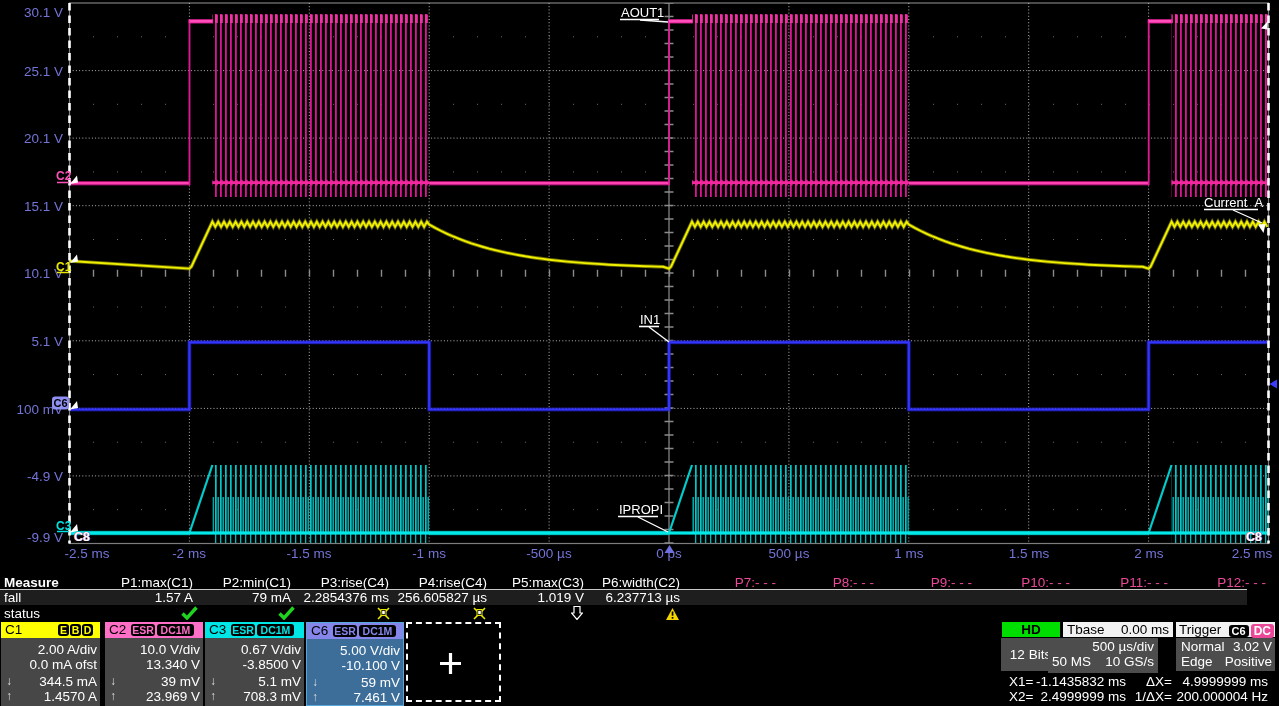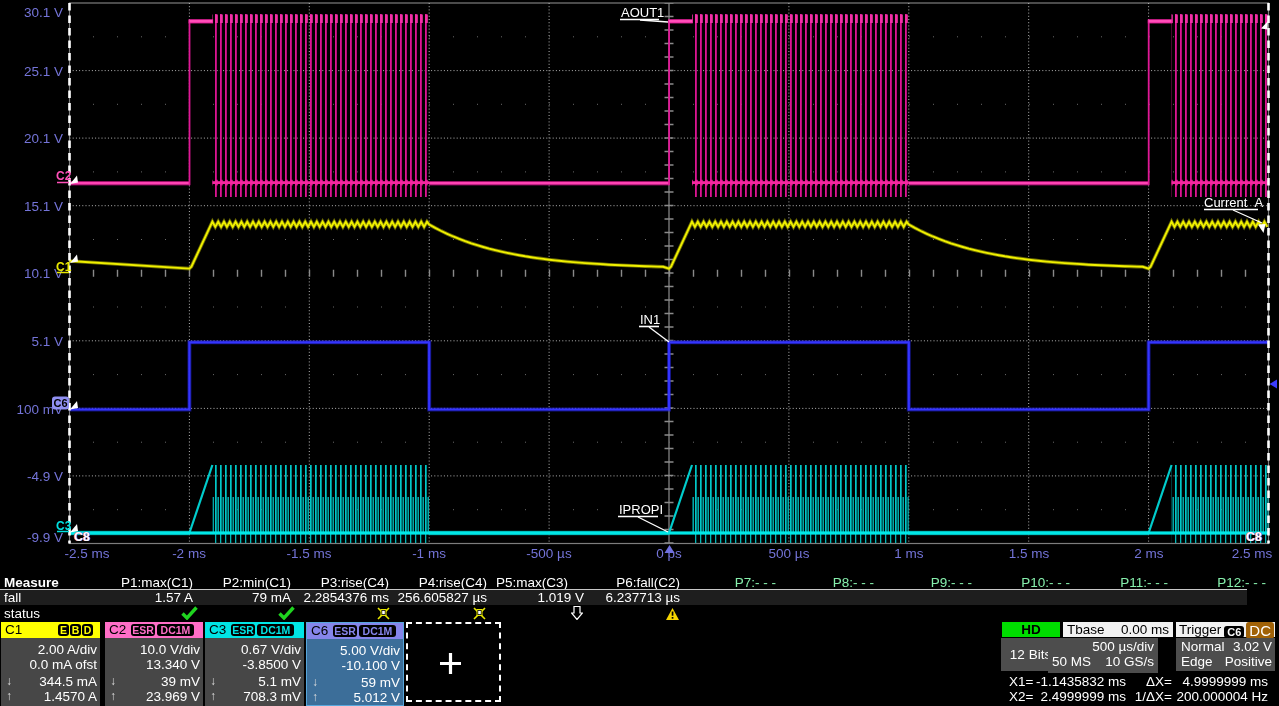--- a/index.html
+++ b/index.html
@@ -1,18 +1,18 @@
 <!DOCTYPE html>
 <html><head><meta charset="utf-8"><style>
 *{margin:0;padding:0;box-sizing:border-box}
 body{width:1279px;height:706px;background:#000;font-family:"Liberation Sans",sans-serif;overflow:hidden;position:relative}
 .a{position:absolute;white-space:nowrap}
 .r{text-align:right}
 .meas{font-size:13.5px;color:#fff}
-.dim{color:#86efac}
+.dim{color:#ec4899}
 .chbox{position:absolute;top:622px;height:84px;background:#474747}
 .chhdr{height:16px;font-size:13.5px;color:#000;padding-left:4px;line-height:16px;position:relative}
 .tag{display:inline-block;background:#000;border-radius:3px;font-weight:bold;font-size:10.5px;text-align:center;line-height:12.5px;height:12px;position:absolute;top:2px}
 .bodl{position:absolute;right:3px;font-size:13.5px;color:#fff}
 .arr{position:absolute;left:5px;font-size:12px;color:#ddd}
 .rp{position:absolute;background:#4d4d4d;color:#fff;font-size:13.5px}
 .wb{position:absolute;background:#f2f2f2;color:#000;font-size:13.5px;line-height:15px}
 </style></head><body>
 <svg width="1279" height="568" viewBox="0 0 1279 568" style="position:absolute;left:0;top:0">
     <defs>
@@ -177,22 +177,22 @@
       <text x="619" y="514" fill="#fff" font-size="13">IPROPI</text>
       <line x1="618" y1="516.5" x2="658" y2="516.5" stroke="#fff" stroke-width="1.6"></line>
       <polyline points="638,517 668,532" fill="none" stroke="#fff" stroke-width="1.3"></polyline>
     </g>
   </svg>
 <div class="a meas" style="left:4px;top:575px;font-weight:bold">Measure</div>
 <div class="a meas r" style="left:73px;top:575px;width:120px">P1:max(C1)</div>
 <div class="a meas r" style="left:171px;top:575px;width:120px">P2:min(C1)</div>
 <div class="a meas r" style="left:269px;top:575px;width:120px">P3:rise(C4)</div>
 <div class="a meas r" style="left:367px;top:575px;width:120px">P4:rise(C4)</div>
-<div class="a meas r" style="left:448px;top:575px;width:120px">P5:max(C3)</div>
-<div class="a meas r" style="left:560px;top:575px;width:120px">P6:fall(C2)</div>
+<div class="a meas r" style="left:464px;top:575px;width:120px">P5:max(C3)</div>
+<div class="a meas r" style="left:560px;top:575px;width:120px">P6:width(C2)</div>
 <div class="a meas r dim" style="left:656px;top:575px;width:120px">P7:- - -</div>
 <div class="a meas r dim" style="left:754px;top:575px;width:120px">P8:- - -</div>
 <div class="a meas r dim" style="left:852px;top:575px;width:120px">P9:- - -</div>
 <div class="a meas r dim" style="left:950px;top:575px;width:120px">P10:- - -</div>
 <div class="a meas r dim" style="left:1048px;top:575px;width:120px">P11:- - -</div>
 <div class="a meas r dim" style="left:1146px;top:575px;width:120px">P12:- - -</div>
 <div class="a" style="left:0;top:589px;width:1247px;height:1px;background:#c8c8c8"></div>
 <div class="a" style="left:0;top:590px;width:1247px;height:15px;background:#1e1e1e"></div>
 <div class="a meas" style="left:4px;top:590px">fall</div>
 <div class="a meas r" style="left:43px;top:590px;width:150px">1.57 A</div>
@@ -253,40 +253,40 @@
     <div class="arr" style="top:66.5px">↑</div>
     <div class="bodl" style="top:66.5px">708.3 mV</div>
   </div>
 <div class="chbox" style="left:306px;width:98px;background:#3c6e99;border:1px solid #57a7dc">
     <div class="chhdr" style="background:#8585ea">C6<span class="tag" style="left:26px;width:24px;color:#8585ea">ESR</span><span class="tag" style="left:52px;width:37px;color:#8585ea">DC1M</span></div>
     <div class="bodl" style="top:20px">5.00 V/div</div>
     <div class="bodl" style="top:34.5px">-10.100 V</div>
     <div class="arr" style="top:52px">↓</div>
     <div class="bodl" style="top:52px">59 mV</div>
     <div class="arr" style="top:66.5px">↑</div>
-    <div class="bodl" style="top:66.5px">5.012 V</div>
+    <div class="bodl" style="top:66.5px">7.461 V</div>
   </div>
 <div class="a" style="left:406px;top:622px;width:95px;height:80px;border:2px dashed #fff;background:#000"></div>
 <div class="a" style="left:440px;top:653px"><svg width="21" height="21">
       <path d="M10.5 0 V21 M0 10.5 H21" stroke="#fff" stroke-width="3.2"></path>
     </svg></div>
 <div class="a" style="left:1002px;top:622px;width:58px;height:15px;background:#00dd00;color:#000;font-weight:bold;font-size:13.5px;text-align:center;line-height:15px">HD</div>
 <div class="rp" style="left:1001px;top:638px;width:59px;height:33px;text-align:center;line-height:33px">12 Bits</div>
 <div class="wb" style="left:1063px;top:622px;width:110px;height:15px">
     <span style="position:absolute;left:4px">Tbase</span>
     <span style="position:absolute;right:4px">0.00 ms</span>
   </div>
 <div class="rp" style="left:1048px;top:638px;width:110px;height:35px">
     <span class="a r" style="right:4px;top:1px">500 µs/div</span>
     <span class="a" style="left:4px;top:16px">50 MS</span>
     <span class="a r" style="right:4px;top:16px">10 GS/s</span>
   </div>
 <div class="wb" style="left:1176px;top:622px;width:99px;height:15px">
     <span style="position:absolute;left:3px">Trigger</span>
-    <span style="position:absolute;right:1px;top:0.5px"><span style="background:#000;color:#fff;border-radius:3px;font-weight:bold;font-size:11px;padding:0 3px;margin-left:3px">C6</span><span style="background:#a16207;color:#fff;border-radius:3px;font-weight:normal;font-size:15px;padding:0 3px;margin-left:2px">DC</span></span>
+    <span style="position:absolute;right:1px;top:0.5px"><span style="background:#000;color:#fff;border-radius:3px;font-weight:bold;font-size:11px;padding:0 3px;margin-left:3px">C6</span><span style="background:#ec4899;color:#fff;border-radius:3px;font-weight:bold;font-size:12px;padding:0 3px;margin-left:2px">DC</span></span>
   </div>
 <div class="rp" style="left:1176px;top:638px;width:99px;height:33px">
     <span class="a" style="left:5px;top:1px">Normal</span>
     <span class="a r" style="right:3px;top:1px">3.02 V</span>
     <span class="a" style="left:5px;top:16px">Edge</span>
     <span class="a r" style="right:3px;top:16px">Positive</span>
   </div>
 <div class="a meas" style="left:1009px;top:674px">X1=</div>
 <div class="a meas r" style="left:1026px;top:674px;width:100px">-1.1435832 ms</div>
 <div class="a meas r" style="left:1112px;top:674px;width:60px">ΔX=</div>

